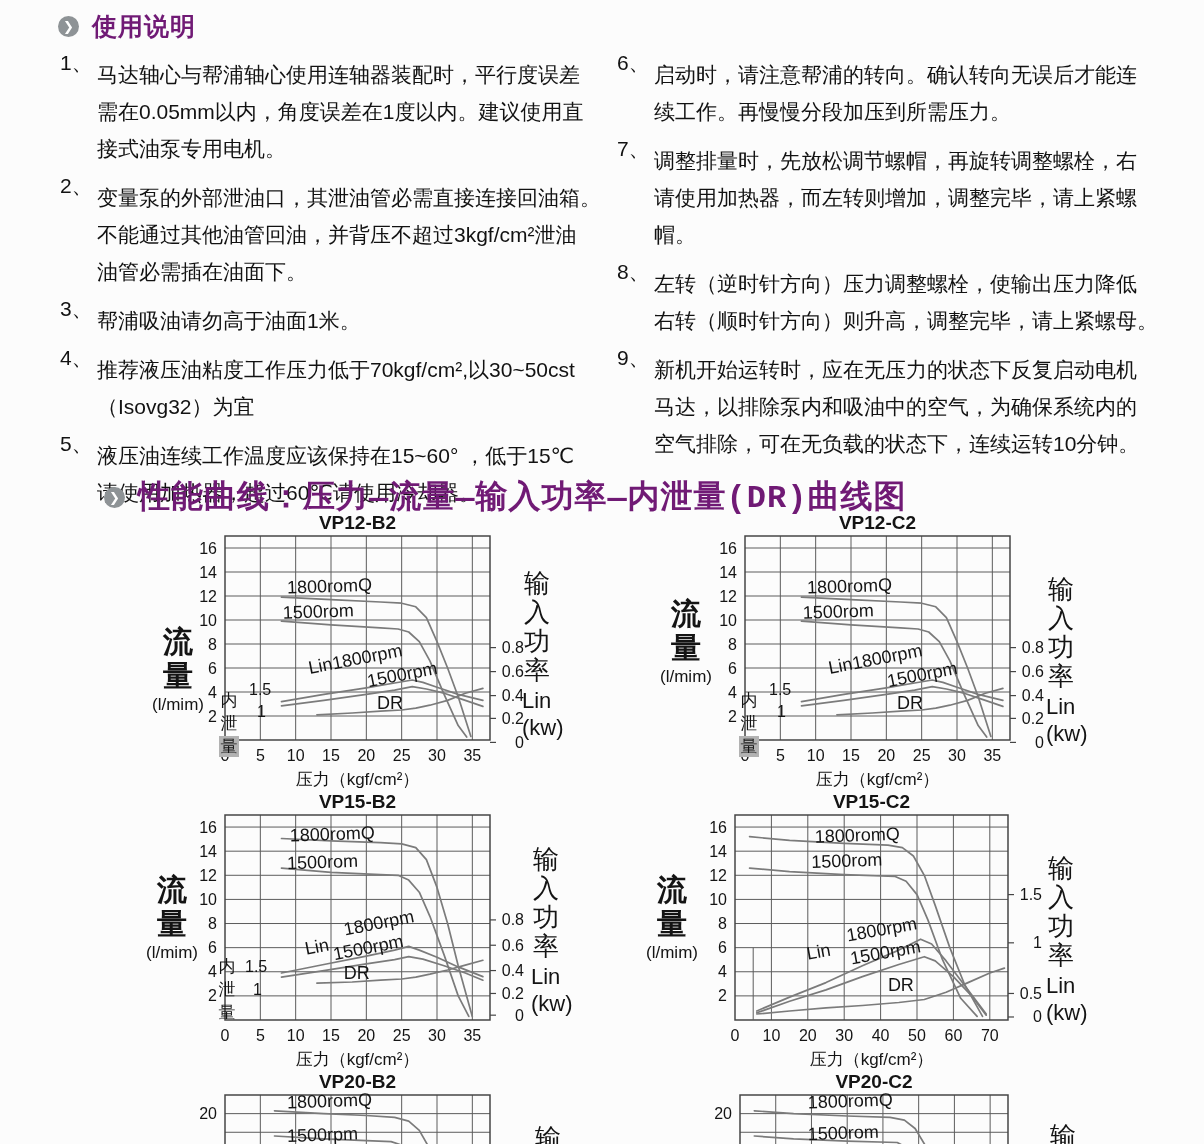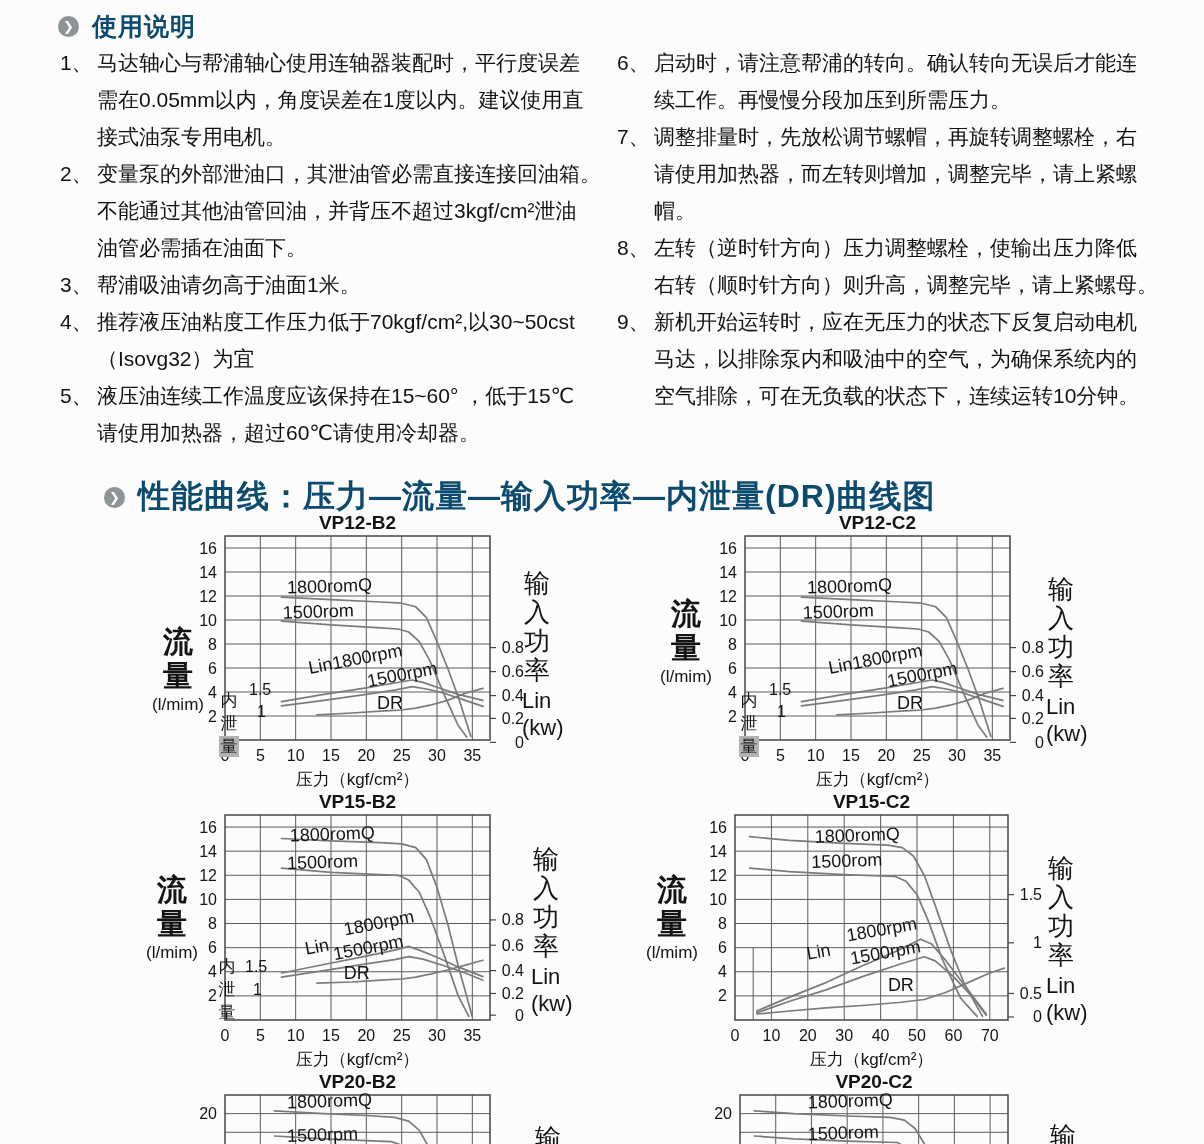--- a/index.html
+++ b/index.html
@@ -2,31 +2,31 @@
 <html><head>
 <meta charset="utf-8">
 <style>
   html,body{margin:0;padding:0;}
   .page{position:relative;width:1204px;height:1144px;background:#fcfcfc;overflow:hidden;
         font-family:"Liberation Sans","DejaVu Sans",sans-serif;color:#121212;}
   .sec-header{position:absolute;display:flex;align-items:center;gap:13px;}
   .bullet{width:21px;height:21px;border-radius:50%;background:#8e9396;color:#fff;
           display:flex;align-items:center;justify-content:center;
           font-size:13px;font-weight:bold;flex:0 0 21px;}
-  .sec-title{font-weight:bold;color:#0c4a6e;letter-spacing:1px;}
+  .sec-title{font-weight:bold;color:#701a75;letter-spacing:1px;font-family:Liberation Mono, monospace;}
   #usage-header{left:58px;top:10px;}
   #usage-header .sec-title{font-size:25px;}
   #curves-header{left:104px;top:475px;}
   #curves-header .sec-title{font-size:32px;}
   .col{position:absolute;top:44px;}
   #col-left{left:60px;width:556px;}
   #col-right{left:617px;width:556px;}
   .item{display:flex;font-size:21px;line-height:37px;}
   .item .num{flex:0 0 37px;}
-  .item .txt{white-space:pre-line;flex:1;}
+  .item .txt{white-space:pre-line;flex:1;margin-top:12px;}
   #chart-layer{position:absolute;left:0;top:0;}
   #chart-layer text{fill:#141414;}
 </style>
 </head>
 <body>
 
 <div class="page">
 
   <div class="sec-header" id="usage-header">
     <span class="bullet">❯</span>

